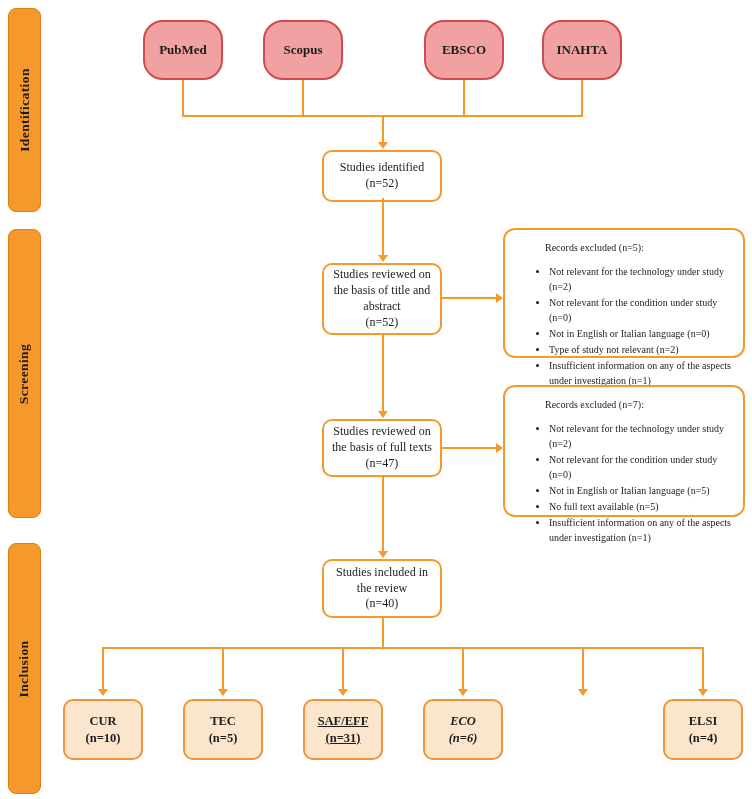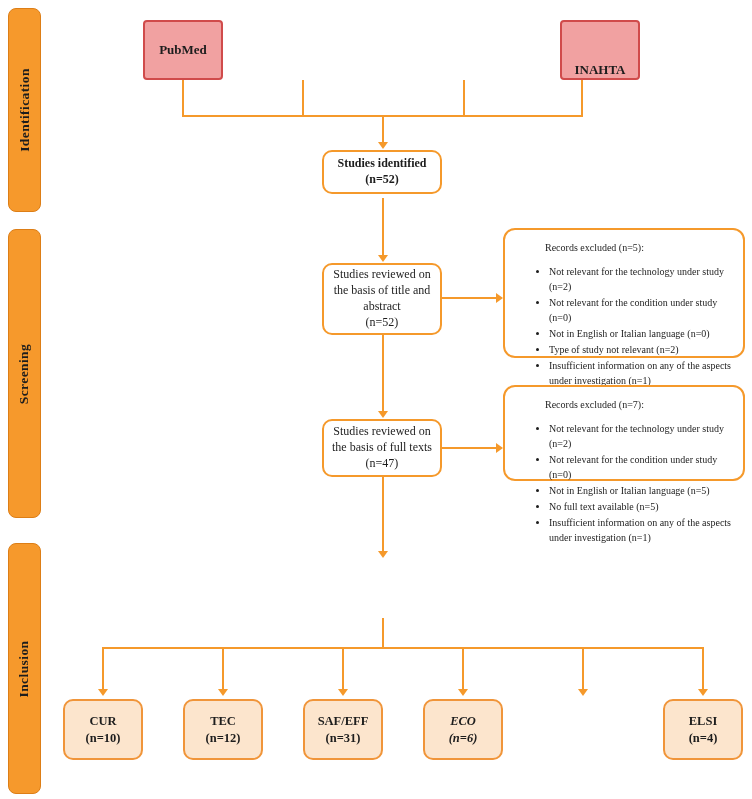--- a/index.html
+++ b/index.html
@@ -29,75 +29,75 @@
   }
   #band-identification{top:8px;height:204px;}
   #band-screening{top:229px;height:289px;}
   #band-inclusion{top:543px;height:251px;}
 
   
   .src{
     position:absolute;top:20px;width:80px;height:60px;
     background:#F1A1A1;
     border:2px solid #D04B4B;
-    border-radius:4px;
+    border-radius:20px;
     display:flex;align-items:center;justify-content:center;
     font-weight:bold;font-size:13px;color:#1d1d1d;
     box-sizing:border-box;
   }
   #src-pubmed{left:143px;}
   #src-scopus{left:263px;}
   #src-ebsco{left:424px;}
-  #src-inahta{left:560px;align-items:flex-end;}
+  #src-inahta{left:542px;}
 
   
   .flowbox{
     position:absolute;left:322px;width:120px;
     background:#ffffff;
     border:2px solid #F5992B;
     border-radius:10px;
     display:flex;align-items:center;justify-content:center;
     text-align:center;
     font-size:12px;line-height:1.32;color:#1d1d1d;
     box-sizing:border-box;
     padding:2px 3px;
   }
-  #flow-identified{top:150px;height:44px;font-weight:bold;}
+  #flow-identified{top:150px;height:52px;}
   #flow-title-abstract{top:263px;height:72px;}
   #flow-full-texts{top:419px;height:58px;}
   #flow-included{top:559px;height:59px;}
 
   
   .exclbox{
     position:absolute;left:503px;width:242px;
     background:#ffffff;
     border:2px solid #F5992B;
     border-radius:12px;
     box-sizing:border-box;
     font-size:10px;line-height:1.5;color:#1d1d1d;
     padding:10px 10px 8px 14px;
   }
   #excl-1{top:228px;height:130px;}
-  #excl-2{top:385px;height:96px;}
+  #excl-2{top:385px;height:132px;}
   .excl-title{padding-left:26px;margin:0 0 9px 0;}
   .exclbox ul{margin:0;padding:0 0 0 30px;list-style:disc;}
   .exclbox li{margin:0 0 1px 0;}
 
   
   .cat{
     position:absolute;top:699px;width:80px;height:61px;
     background:#FCE5CD;
     border:2px solid #F0953A;
     border-radius:10px;
     display:flex;align-items:center;justify-content:center;
     text-align:center;
     font-weight:bold;font-size:12.5px;line-height:1.3;color:#1d1d1d;
     box-sizing:border-box;
   }
-  #cat-cur{left:63px;}  #cat-tec{left:183px;}  #cat-safeff{left:303px;}
+  #cat-cur{left:63px;}  #cat-tec{left:183px;}  #cat-safeff{left:303px;text-decoration:underline;}
   #cat-eco{left:423px;font-style:italic;} #cat-org{left:543px;}  #cat-elsi{left:663px;}
 
   .multiline{white-space:pre-line;}
 
   
   .vline{position:absolute;width:2px;background:#F5992B;}
   .hline{position:absolute;height:2px;background:#F5992B;}
   .ah-down{
     position:absolute;width:0;height:0;
     border-left:5px solid transparent;border-right:5px solid transparent;
@@ -119,20 +119,26 @@
   </div>
   <div class="band" id="band-screening">
     <span class="vtext">Screening</span>
   </div>
   <div class="band" id="band-inclusion">
     <span class="vtext">Inclusion</span>
   </div>
 
   <div class="src" id="src-pubmed">
     <span>PubMed</span>
+  </div>
+  <div class="src" id="src-scopus">
+    <span>Scopus</span>
+  </div>
+  <div class="src" id="src-ebsco">
+    <span>EBSCO</span>
   </div>
   <div class="src" id="src-inahta">
     <span>INAHTA</span>
   </div>
 
   <div class="vline" style="left:182px;top:80px;height:37px;"></div>
   <div class="vline" style="left:302px;top:80px;height:37px;"></div>
   <div class="vline" style="left:463px;top:80px;height:37px;"></div>
   <div class="vline" style="left:581px;top:80px;height:37px;"></div>
   <div class="hline" style="left:182px;top:115px;width:401px;"></div>
@@ -146,20 +152,25 @@
   <div class="flowbox" id="flow-title-abstract">
     <span class="multiline">Studies reviewed on
 the basis of title and
 abstract
 (n=52)</span>
   </div>
   <div class="flowbox" id="flow-full-texts">
     <span class="multiline">Studies reviewed on
 the basis of full texts
 (n=47)</span>
+  </div>
+  <div class="flowbox" id="flow-included">
+    <span class="multiline">Studies included in
+the review
+(n=40)</span>
   </div>
 
   <div class="vline" style="left:382px;top:198px;height:58px;"></div>
   <div class="ah-down" style="left:378px;top:255px;"></div>
 
   <div class="vline" style="left:382px;top:335px;height:77px;"></div>
   <div class="ah-down" style="left:378px;top:411px;"></div>
 
   <div class="vline" style="left:382px;top:477px;height:75px;"></div>
   <div class="ah-down" style="left:378px;top:551px;"></div>
@@ -206,21 +217,21 @@
   <div class="ah-down" style="left:578px;top:689px;"></div>
   <div class="vline" style="left:702px;top:647px;height:43px;"></div>
   <div class="ah-down" style="left:698px;top:689px;"></div>
 
   <div class="cat" id="cat-cur">
     <span class="multiline">CUR
 (n=10)</span>
   </div>
   <div class="cat" id="cat-tec">
     <span class="multiline">TEC
-(n=12)</span>
+(n=5)</span>
   </div>
   <div class="cat" id="cat-safeff">
     <span class="multiline">SAF/EFF
 (n=31)</span>
   </div>
   <div class="cat" id="cat-eco">
     <span class="multiline">ECO
 (n=6)</span>
   </div>
   <div class="cat" id="cat-elsi">

